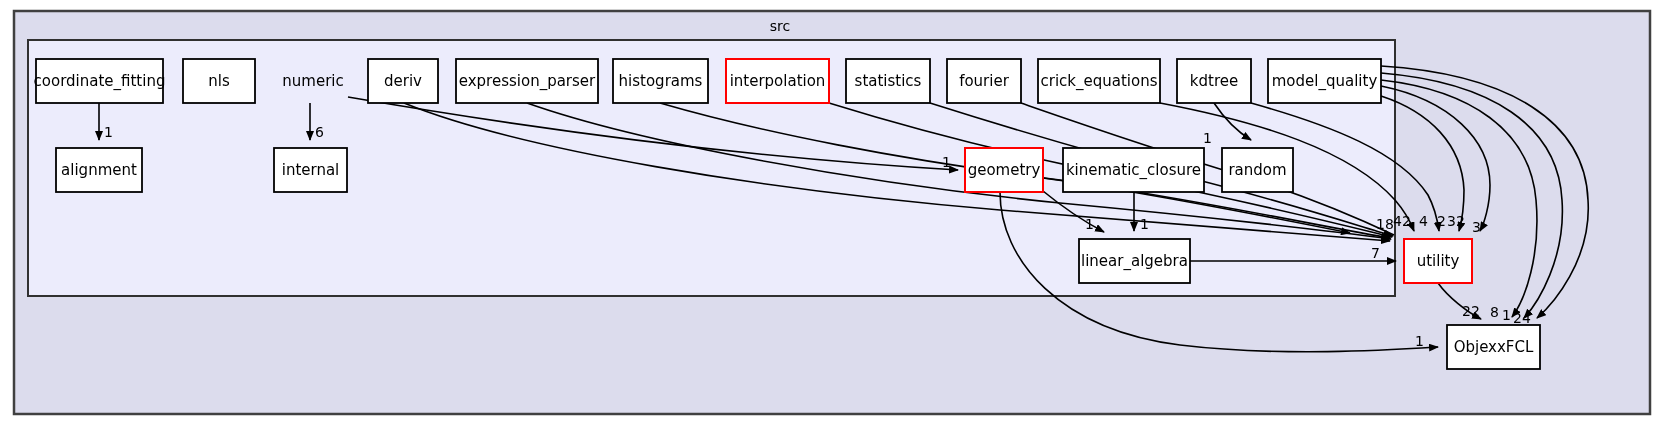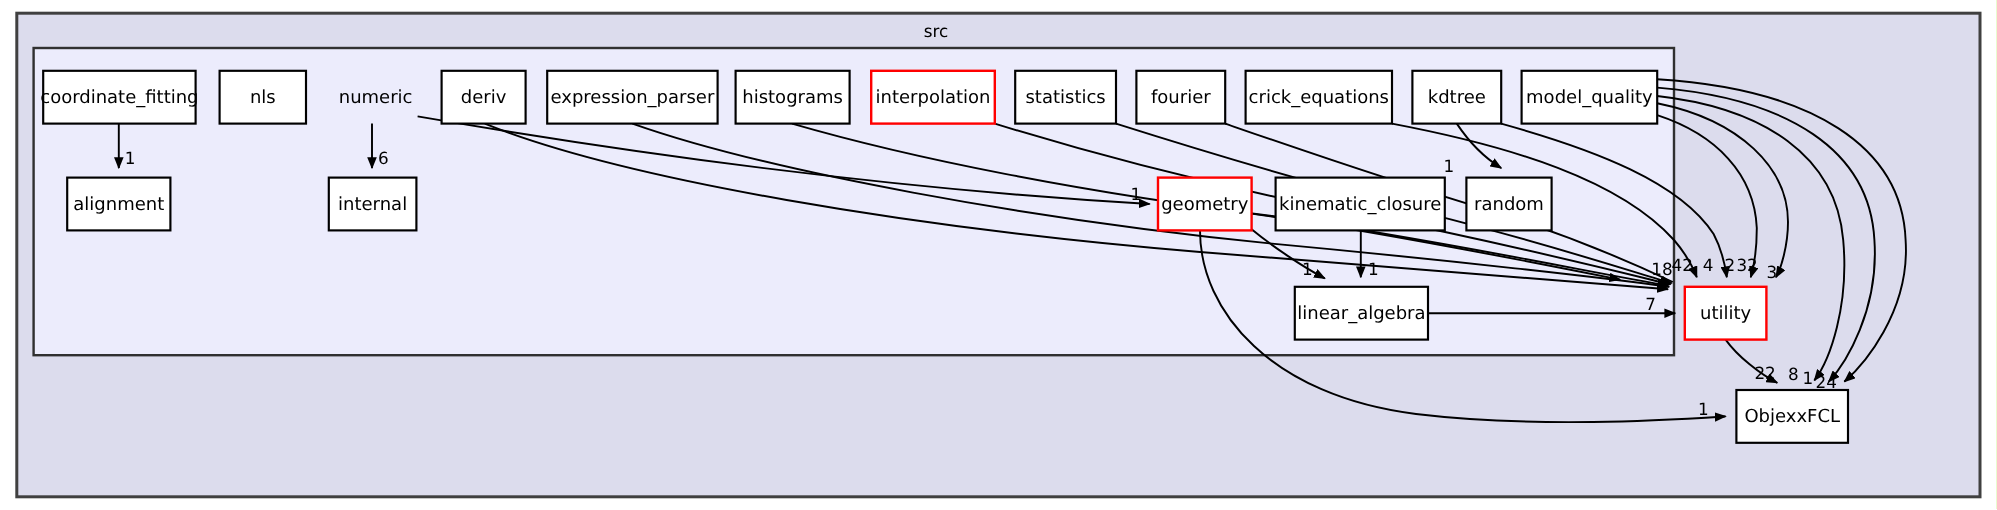--- a/index.html
+++ b/index.html
@@ -1,17 +1,17 @@
 <!DOCTYPE html>
 <html><head>
 <meta charset="utf-8">
 <style>
   html,body{margin:0;padding:0;background:#ffffff;}
   body{font-family:"DejaVu Sans","Liberation Sans",sans-serif;}
-  #stage{position:relative;width:1664px;height:425px;overflow:hidden;background:#bef264;text-align:center;}
+  #stage{position:relative;width:1664px;height:425px;overflow:hidden;background:#f9a8d4;text-align:center;}
   svg{display:block;}
   .nodelabel{font-family:"DejaVu Sans","Liberation Sans",sans-serif;font-size:15px;fill:#000000;}
   .clusterlabel{font-family:"DejaVu Sans","Liberation Sans",sans-serif;font-size:14px;fill:#000000;}
   .edgelabel{font-family:"DejaVu Sans","Liberation Sans",sans-serif;font-size:14px;fill:#000000;}
   .edge{fill:none;stroke:#000000;stroke-width:1.6;}
   .arrowfill{fill:#000000;stroke:none;}
 </style>
 </head>
 <body>
 

